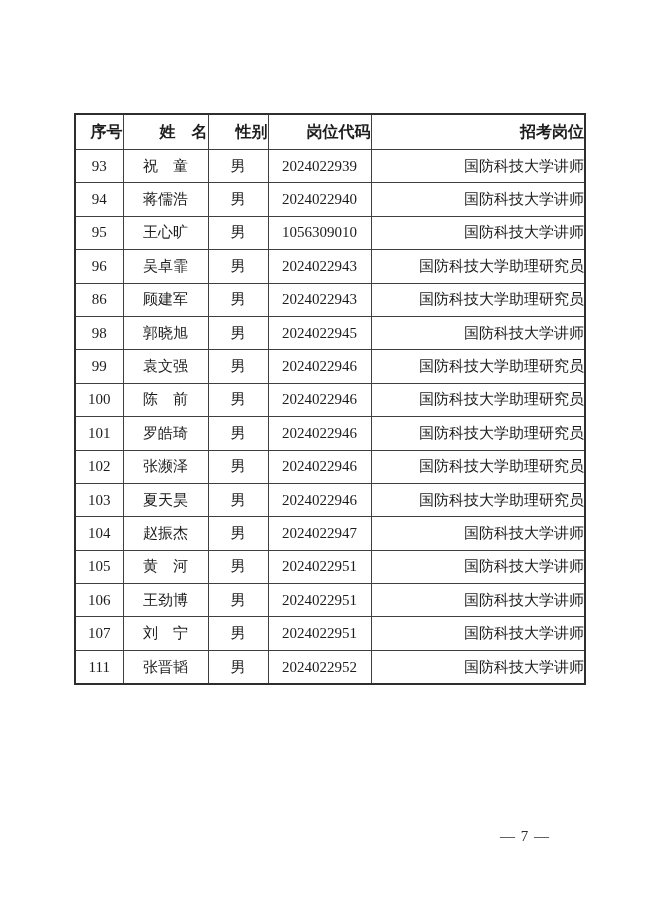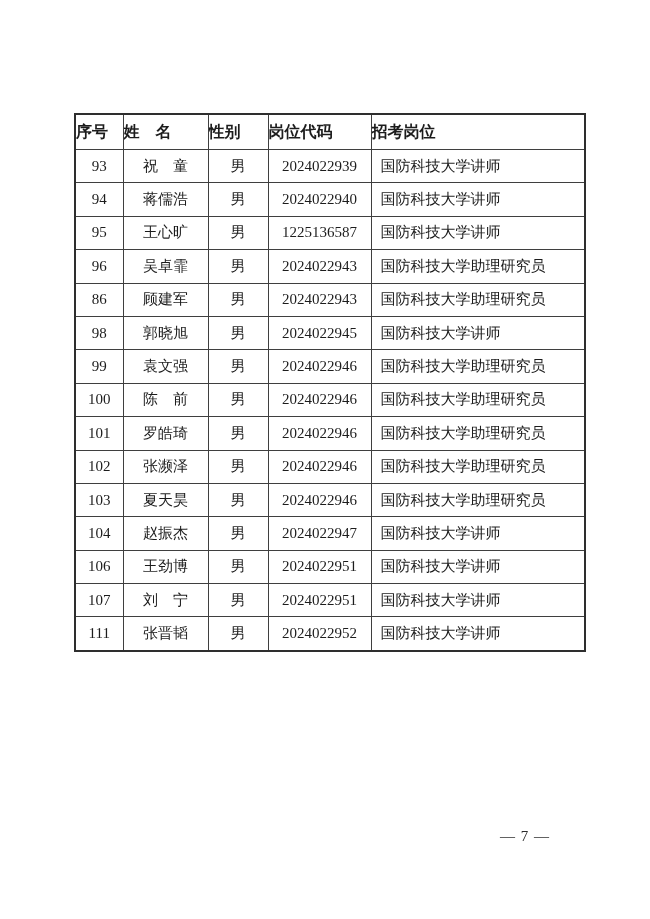--- a/index.html
+++ b/index.html
@@ -29,32 +29,32 @@
   table.roster td {
     border: 1px solid #3f3f3f;
     padding: 0;
     overflow: hidden;
     white-space: nowrap;
   }
   table.roster th {
     height: 34px;
     font-size: 16px;
     font-weight: bold;
-    text-align: left;
+    text-align: right;
     vertical-align: middle;
     font-family: Liberation Serif, serif;
   }
   table.roster td {
     height: 32.4px;
     font-size: 15px;
     text-align: center;
     vertical-align: middle;
   }
   table.roster td.c4 {
-    text-align: left;
+    text-align: right;
     padding-left: 9px;
   }
   col.w0 { width: 48px; }
   col.w1 { width: 85px; }
   col.w2 { width: 60px; }
   col.w3 { width: 103px; }
   col.w4 { width: 214px; }
   .page-footer {
     position: absolute;
     top: 828px;
@@ -100,21 +100,21 @@
           <td class="c0">94</td>
           <td class="c1">蒋儒浩</td>
           <td class="c2">男</td>
           <td class="c3">2024022940</td>
           <td class="c4">国防科技大学讲师</td>
         </tr>
         <tr>
           <td class="c0">95</td>
           <td class="c1">王心旷</td>
           <td class="c2">男</td>
-          <td class="c3">1225136587</td>
+          <td class="c3">1056309010</td>
           <td class="c4">国防科技大学讲师</td>
         </tr>
         <tr>
           <td class="c0">96</td>
           <td class="c1">吴卓霏</td>
           <td class="c2">男</td>
           <td class="c3">2024022943</td>
           <td class="c4">国防科技大学助理研究员</td>
         </tr>
         <tr>
@@ -167,20 +167,27 @@
           <td class="c4">国防科技大学助理研究员</td>
         </tr>
         <tr>
           <td class="c0">104</td>
           <td class="c1">赵振杰</td>
           <td class="c2">男</td>
           <td class="c3">2024022947</td>
           <td class="c4">国防科技大学讲师</td>
         </tr>
         <tr>
+          <td class="c0">105</td>
+          <td class="c1">黄　河</td>
+          <td class="c2">男</td>
+          <td class="c3">2024022951</td>
+          <td class="c4">国防科技大学讲师</td>
+        </tr>
+        <tr>
           <td class="c0">106</td>
           <td class="c1">王劲博</td>
           <td class="c2">男</td>
           <td class="c3">2024022951</td>
           <td class="c4">国防科技大学讲师</td>
         </tr>
         <tr>
           <td class="c0">107</td>
           <td class="c1">刘　宁</td>
           <td class="c2">男</td>

